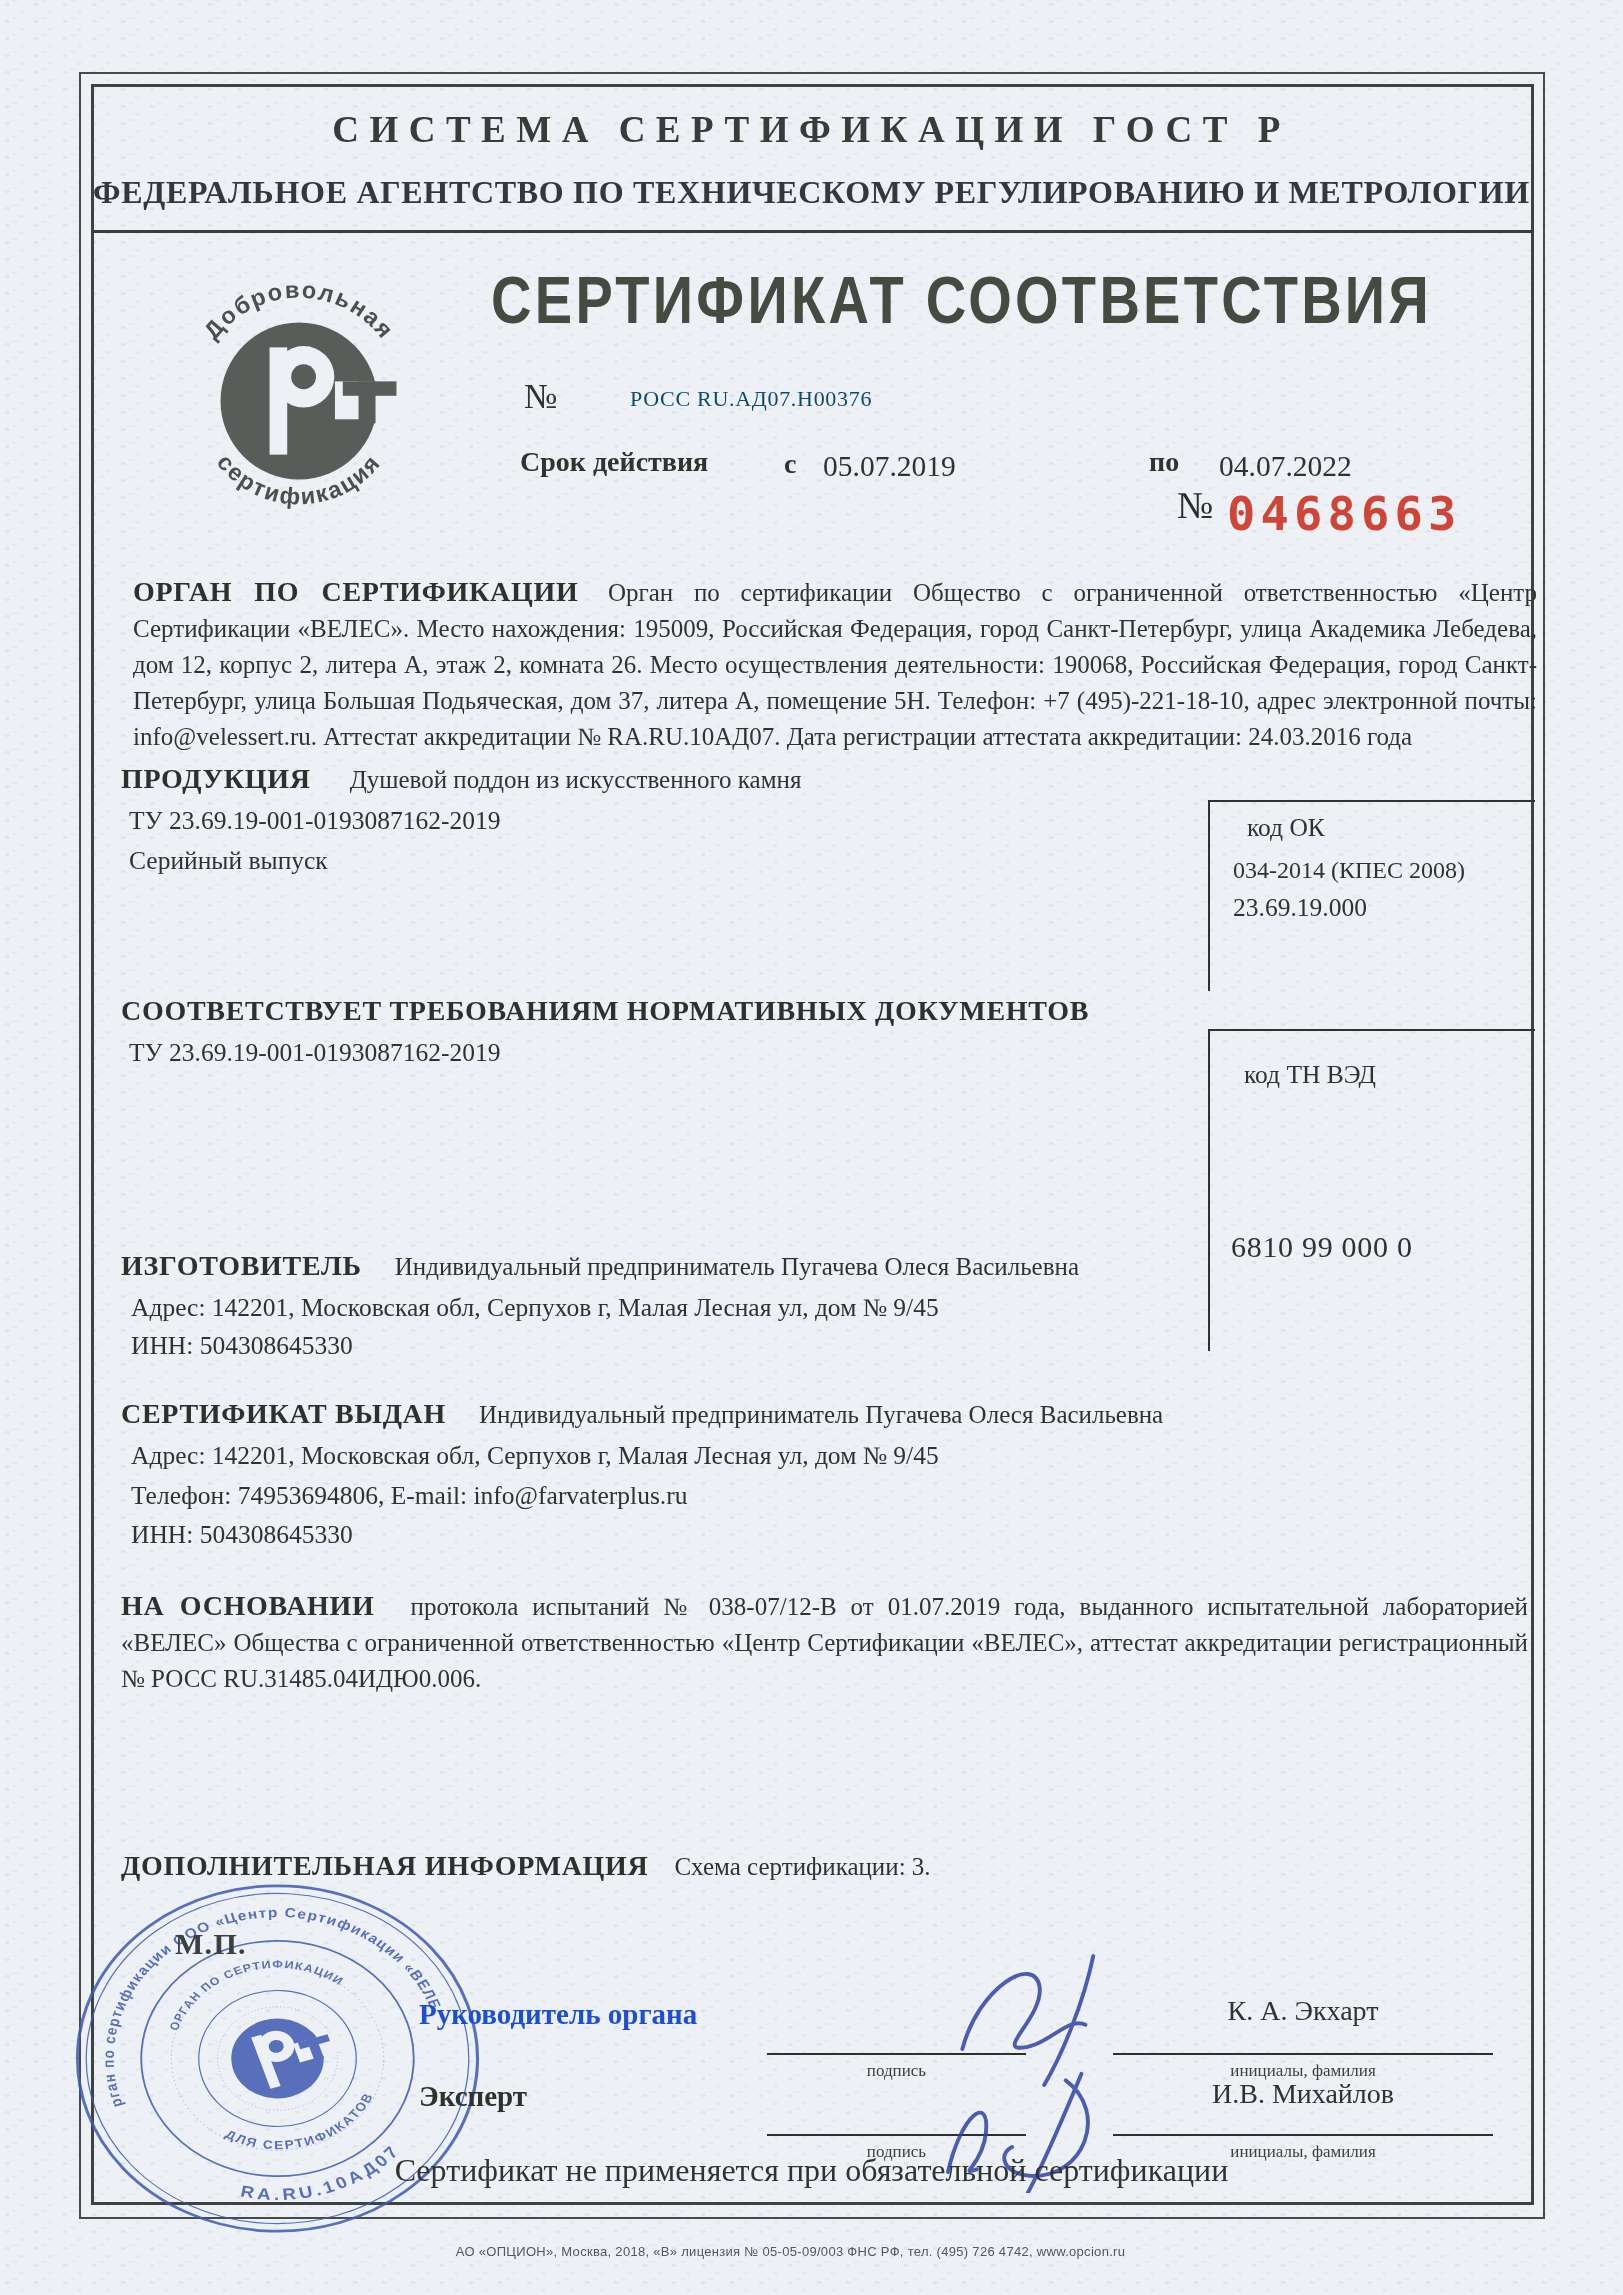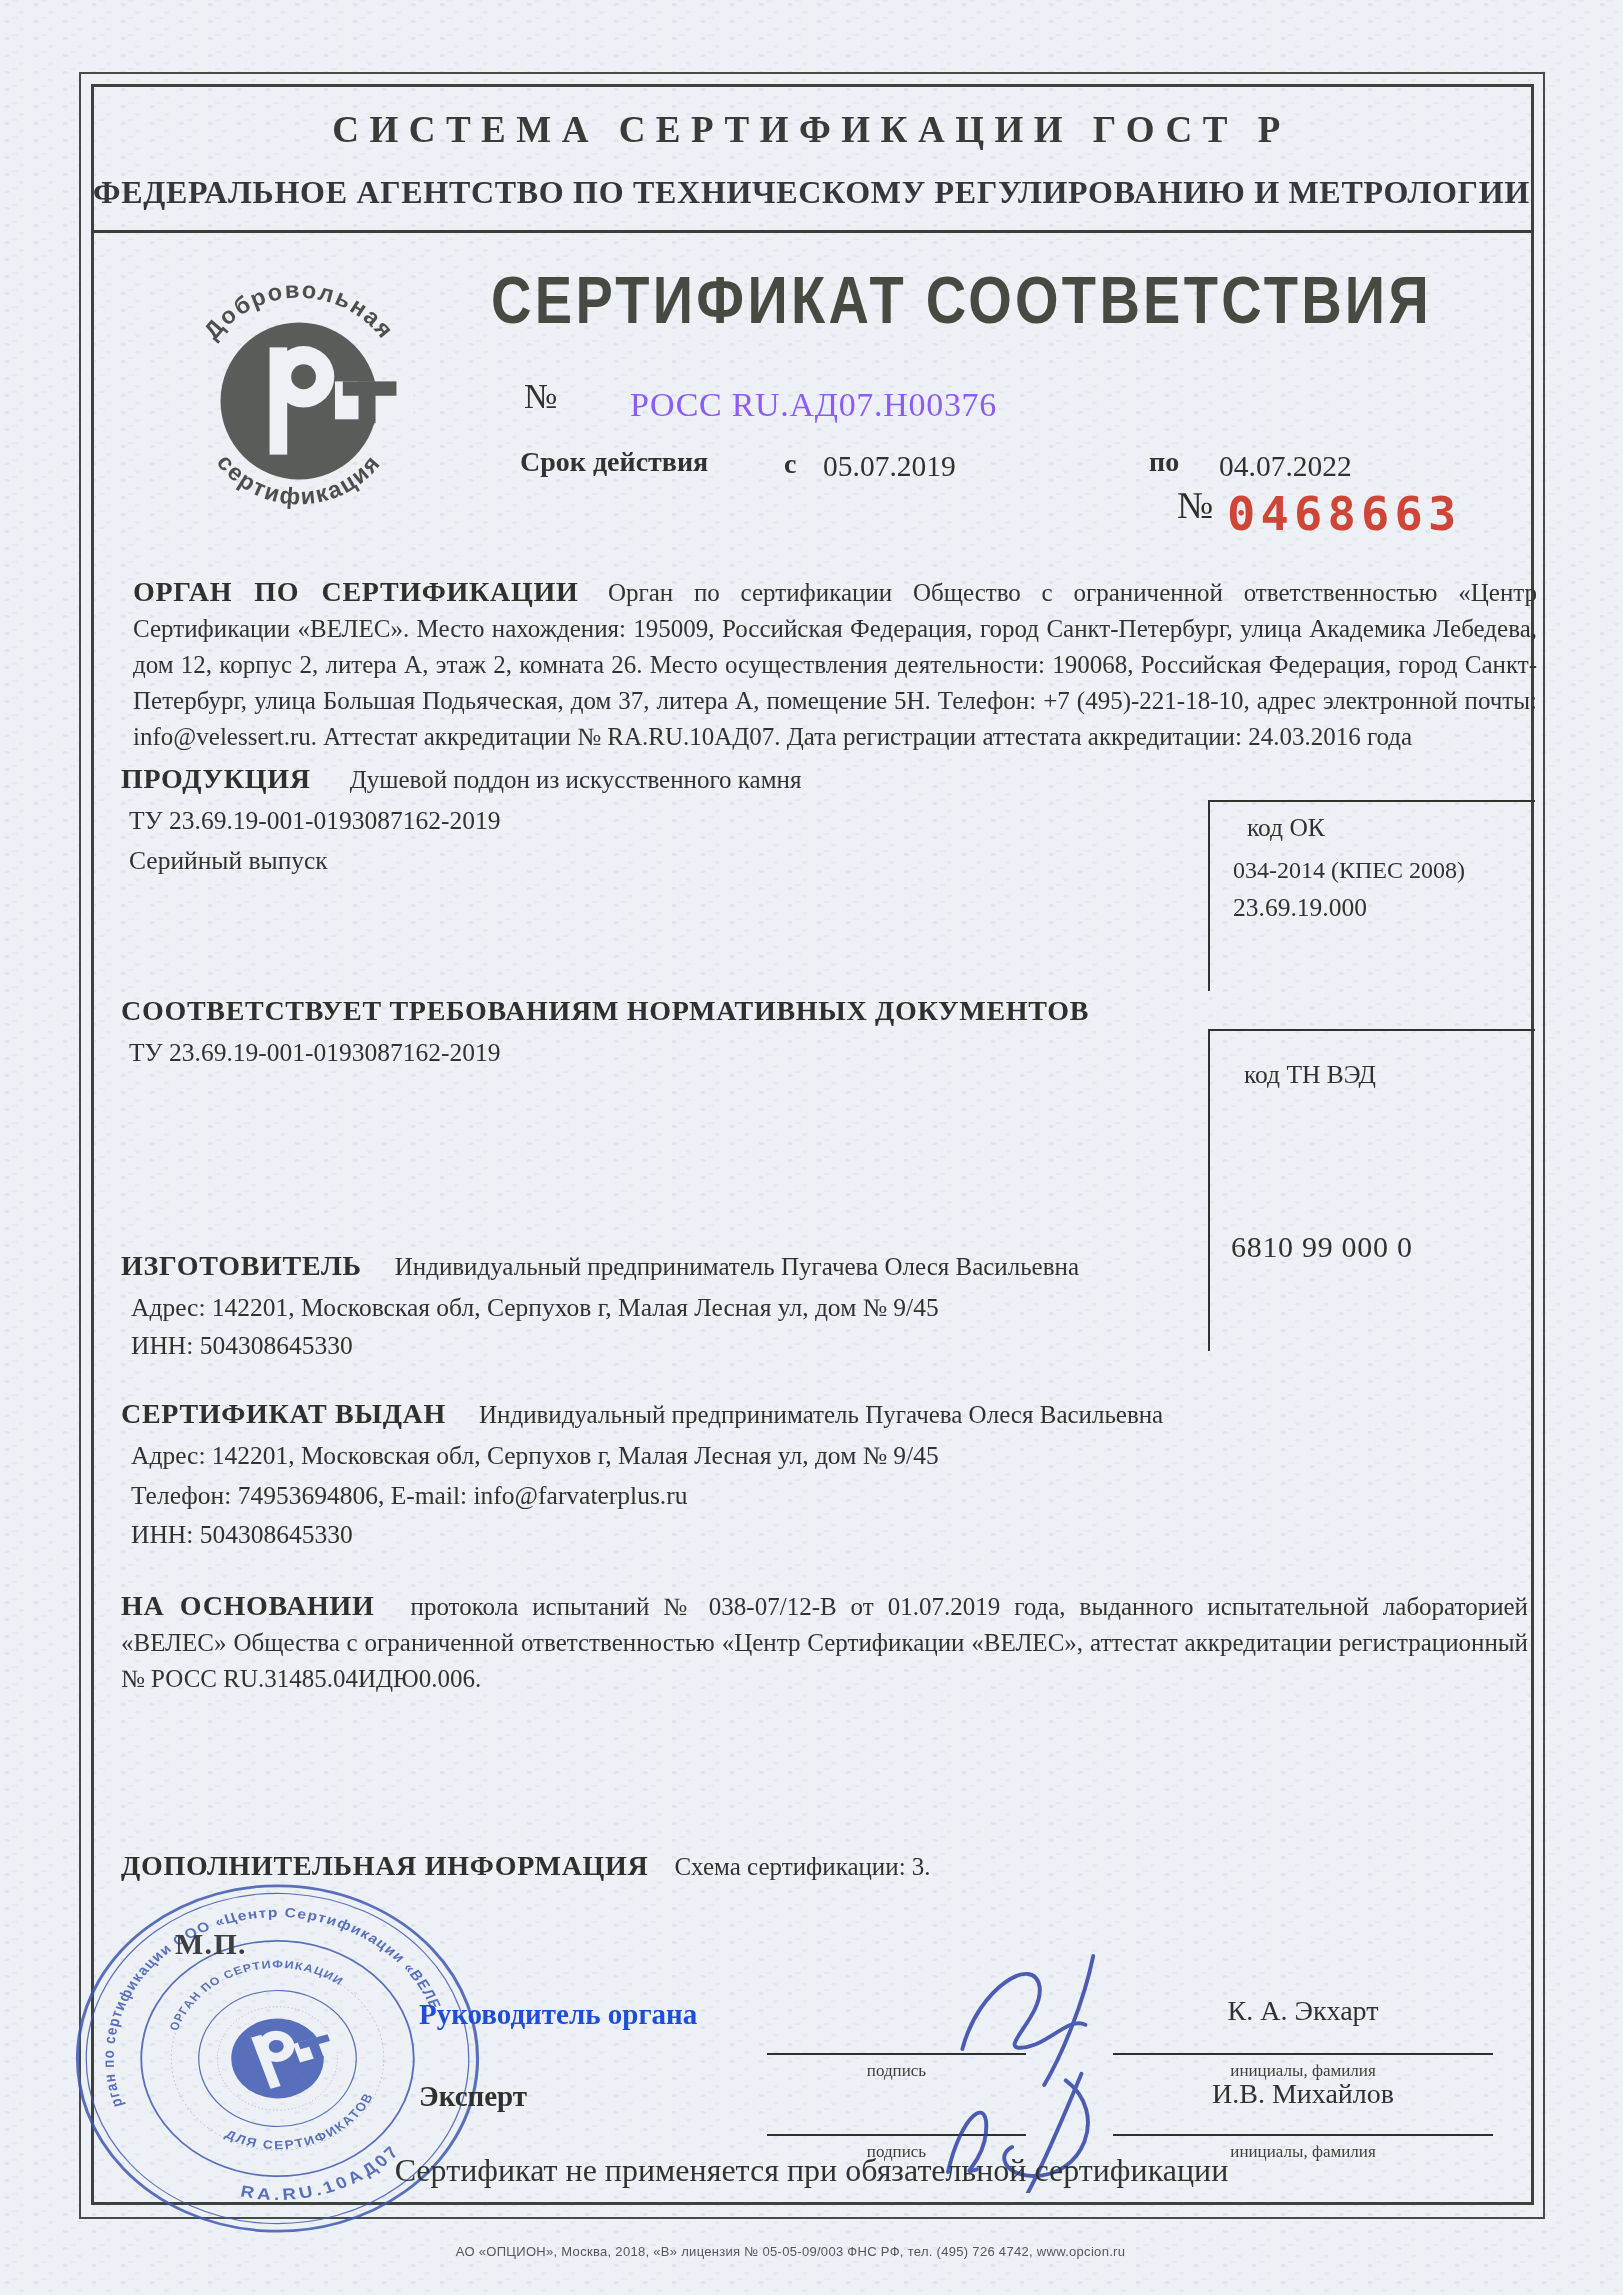--- a/index.html
+++ b/index.html
@@ -19,21 +19,21 @@
   .frame-outer{left:79px;top:72px;width:1466px;height:2147px;border:2px solid #474b48;box-sizing:border-box;}
   .frame-inner{left:91px;top:84px;width:1443px;height:2121px;border:3.3px solid #3e423f;box-sizing:border-box;}
   
   .hdr-system{left:89px;top:108px;width:1445px;text-align:center;font-size:37px;font-weight:bold;letter-spacing:10.5px;color:#383c39;}
   .hdr-agency{left:89px;top:174px;width:1445px;text-align:center;font-size:32px;font-weight:bold;letter-spacing:0.7px;color:#34383五;color:#34383a;}
   .hdr-rule{left:91px;top:230px;width:1443px;height:3.3px;background:#3a3e3b;}
   .doc-title{left:425px;top:262px;width:1073px;text-align:center;font-family:"Liberation Sans","DejaVu Sans",sans-serif;
     font-size:56px;font-weight:bold;letter-spacing:3.3px;color:#464a41;transform:scaleY(1.18);transform-origin:top center;white-space:nowrap;}
   
   .certno-label{left:524px;top:377px;font-size:35px;color:#30343一;color:#303431;}
-  .certno-value{left:630px;top:386px;font-size:34px;color:#8b5cf6;letter-spacing:0.7px;}
+  .certno-value{left:630px;top:386px;font-size:22px;color:#0c4a6e;letter-spacing:0.7px;}
   .val-label{left:520px;top:446px;font-size:28px;font-weight:bold;color:#303431;}
   .val-c{left:784px;top:448px;font-size:28px;font-weight:bold;color:#303431;}
   .val-from{left:823px;top:450px;font-size:29.5px;color:#2e3230;}
   .val-po{left:1149px;top:446px;font-size:28px;font-weight:bold;color:#303431;}
   .val-to{left:1219px;top:450px;font-size:29.5px;color:#2e3230;}
   .blank-label{left:1177px;top:483px;font-size:38px;color:#2b2e2b;}
   .blank-number{left:1227px;top:486px;font-family:"DejaVu Sans Mono",monospace;font-weight:bold;
     font-size:47px;letter-spacing:5.2px;color:#cd3929;opacity:.93;white-space:nowrap;}
   
   .para{font-size:25px;line-height:36px;text-align:justify;color:#2f3331;}

